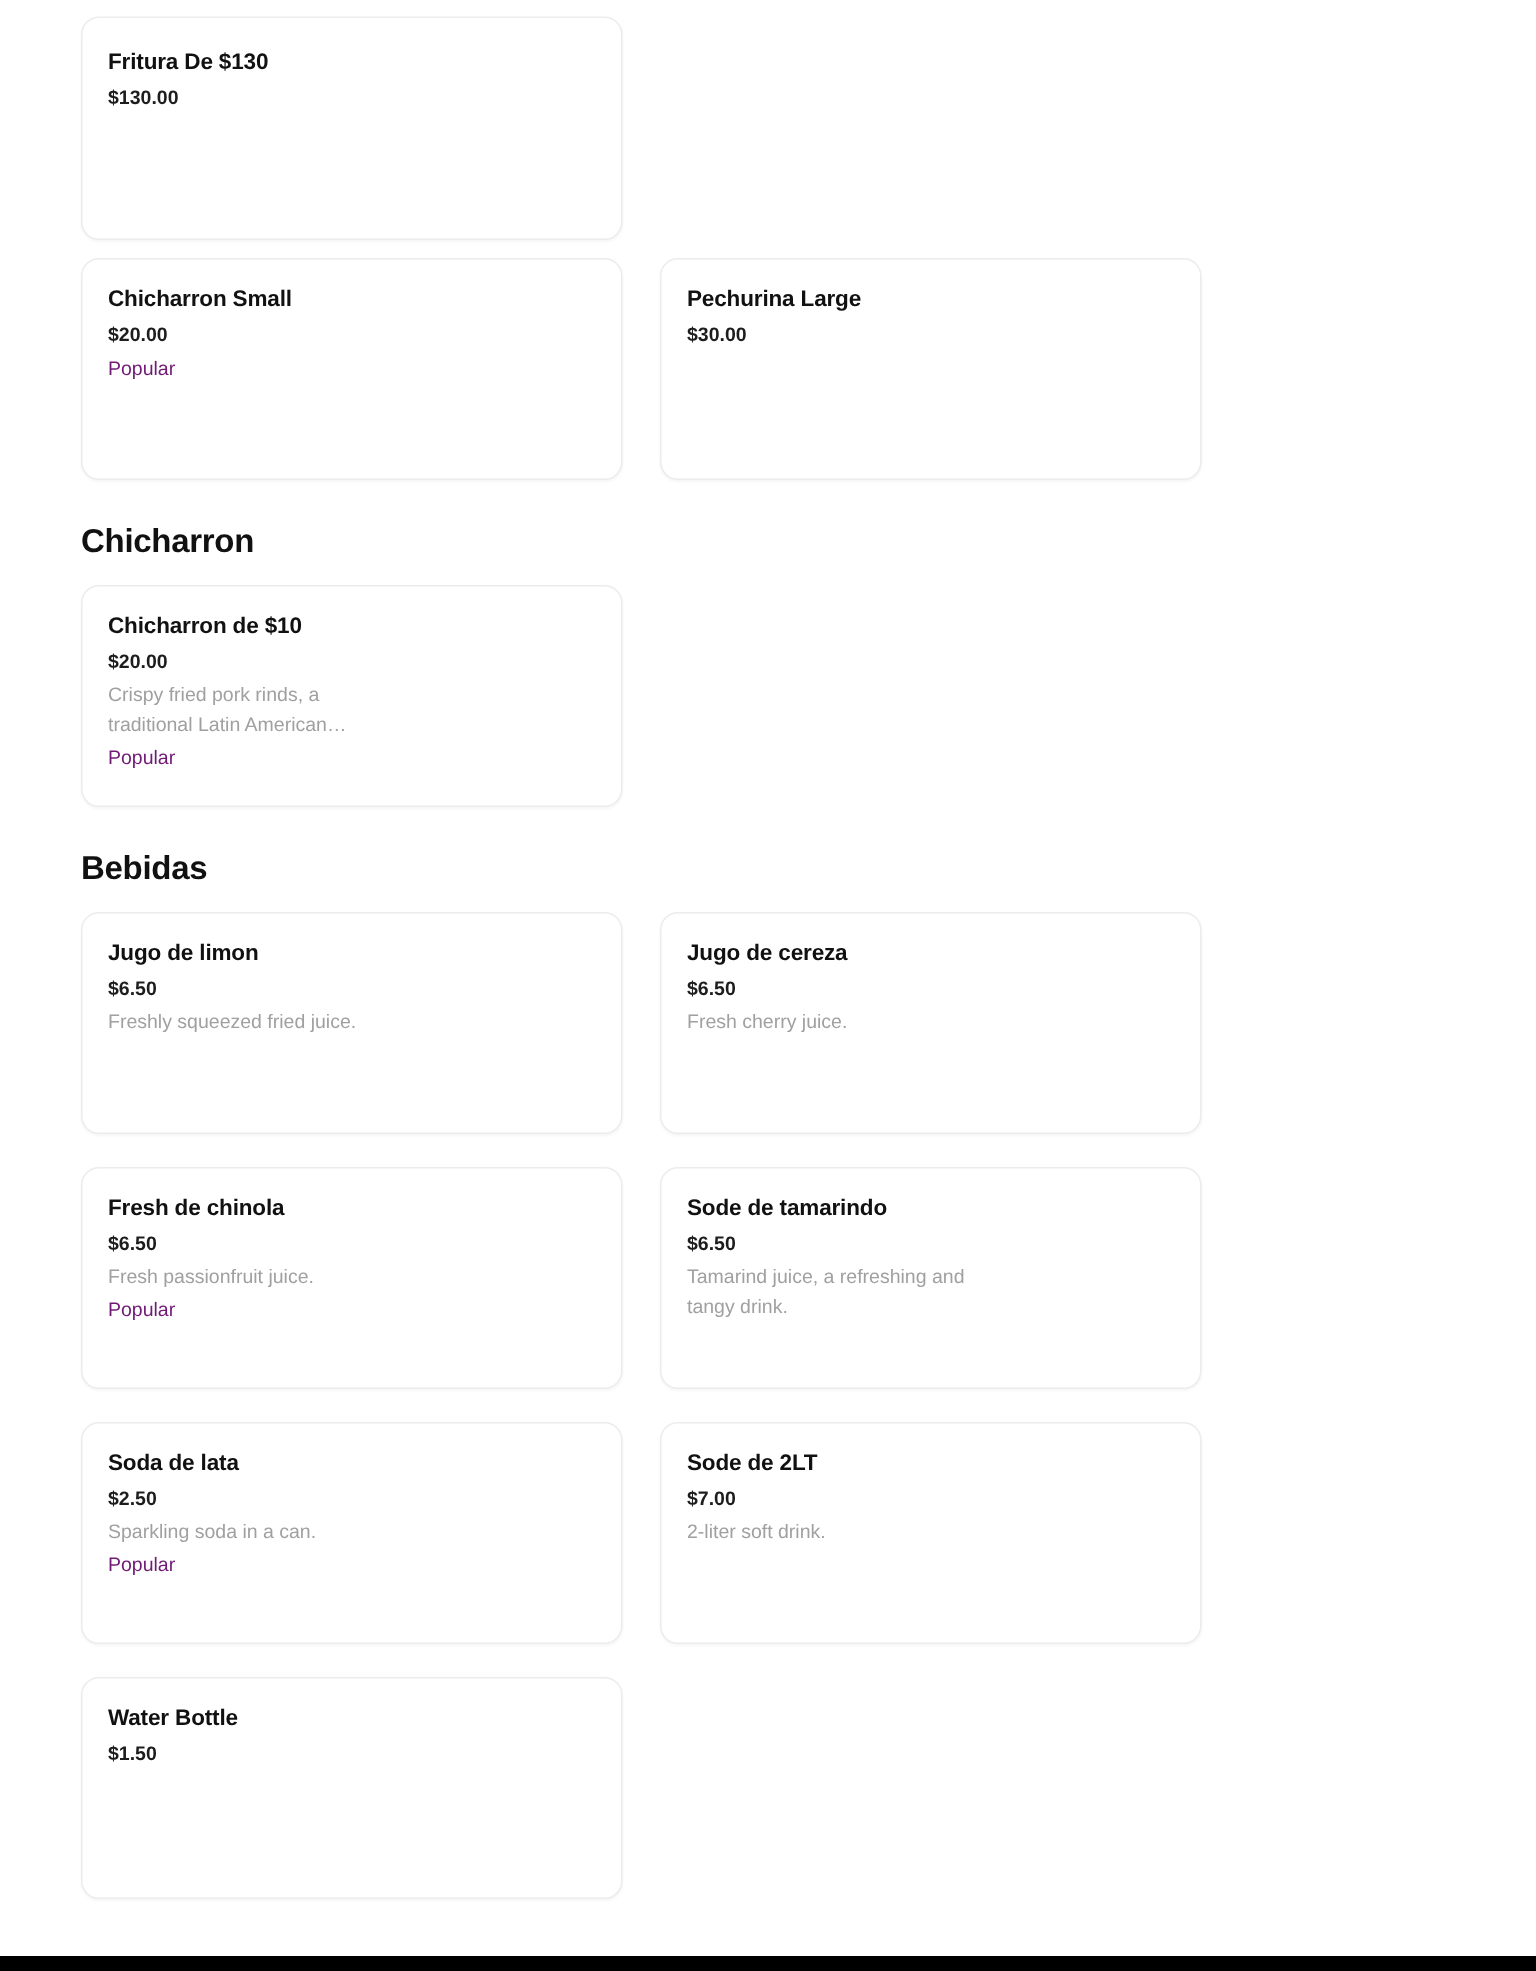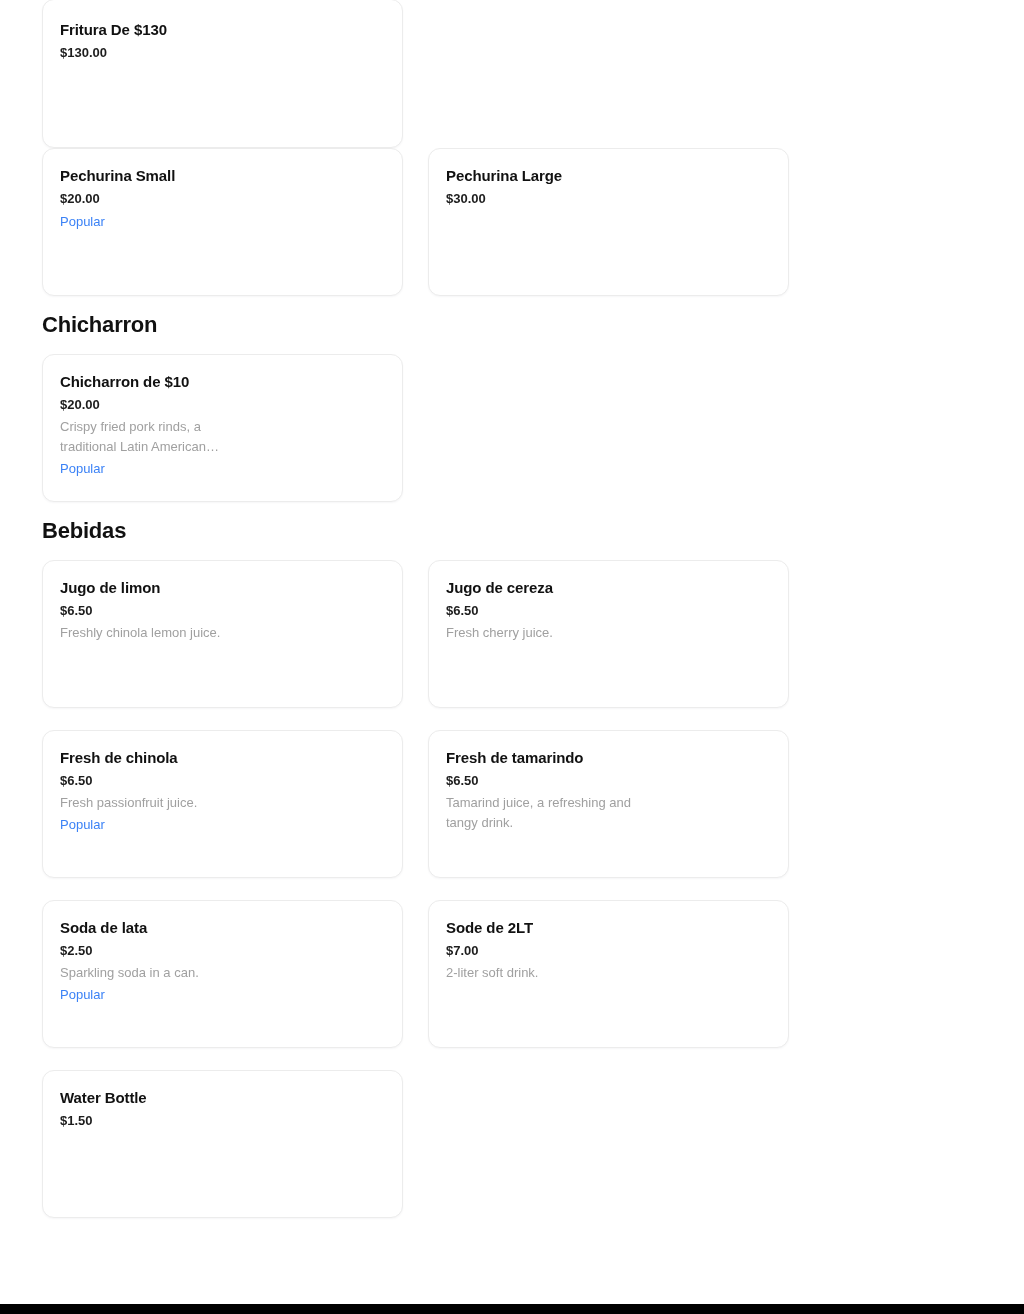--- a/index.html
+++ b/index.html
@@ -33,21 +33,21 @@
     padding-top: 0;
   }
 
   .menu-inner {
     width: 1024px;
     padding-left: 42px;
     padding-right: 42px;
   }
 
   
-  .section { margin: 0; }
+  .section { margin: 12px; }
 
   .section-header {
     font-size: 22px;
     font-weight: 700;
     line-height: 28px;
     color: #111111;
     letter-spacing: -0.2px;
     padding-top: 15px;
     padding-bottom: 15px;
   }
@@ -111,21 +111,21 @@
     overflow: hidden;
     margin-bottom: 1px;
   }
 
   .item-card.wide-desc .item-desc { max-width: 190px; }
 
   .item-badge {
     font-size: 13px;
     font-weight: 400;
     line-height: 20px;
-    color: #3b82f6;
+    color: #701a75;
     margin-top: 1px;
   }
 
   .item-desc:empty { display: none; }
   .item-badge:empty { display: none; }
 
   
   .bottom-bar {
     position: absolute;
     left: 0;
@@ -150,21 +150,21 @@
             <div class="item-name">Fritura De $130</div>
             <div class="item-price">$130.00</div>
 
           </div>
         </div>
       </div>
 
       <div class="section">
         <div class="item-grid">
           <div class="item-card">
-            <div class="item-name">Pechurina Small</div>
+            <div class="item-name">Chicharron Small</div>
             <div class="item-price">$20.00</div>
 
             <div class="item-badge">Popular</div>
           </div>
           <div class="item-card">
             <div class="item-name">Pechurina Large</div>
             <div class="item-price">$30.00</div>
 
           </div>
         </div>
@@ -182,40 +182,40 @@
         </div>
       </div>
 
       <div class="section">
         <div class="section-header">Bebidas</div>
         <div class="item-grid">
 
           <div class="item-card">
             <div class="item-name">Jugo de limon</div>
             <div class="item-price">$6.50</div>
-            <div class="item-desc">Freshly chinola lemon juice.</div>
+            <div class="item-desc">Freshly squeezed fried juice.</div>
 
           </div>
 
           <div class="item-card">
             <div class="item-name">Jugo de cereza</div>
             <div class="item-price">$6.50</div>
             <div class="item-desc">Fresh cherry juice.</div>
 
           </div>
 
           <div class="item-card wide-desc">
             <div class="item-name">Fresh de chinola</div>
             <div class="item-price">$6.50</div>
             <div class="item-desc">Fresh passionfruit juice.</div>
             <div class="item-badge">Popular</div>
           </div>
 
           <div class="item-card wide-desc">
-            <div class="item-name">Fresh de tamarindo</div>
+            <div class="item-name">Sode de tamarindo</div>
             <div class="item-price">$6.50</div>
             <div class="item-desc">Tamarind juice, a refreshing and tangy drink.</div>
 
           </div>
 
           <div class="item-card wide-desc">
             <div class="item-name">Soda de lata</div>
             <div class="item-price">$2.50</div>
             <div class="item-desc">Sparkling soda in a can.</div>
             <div class="item-badge">Popular</div>

